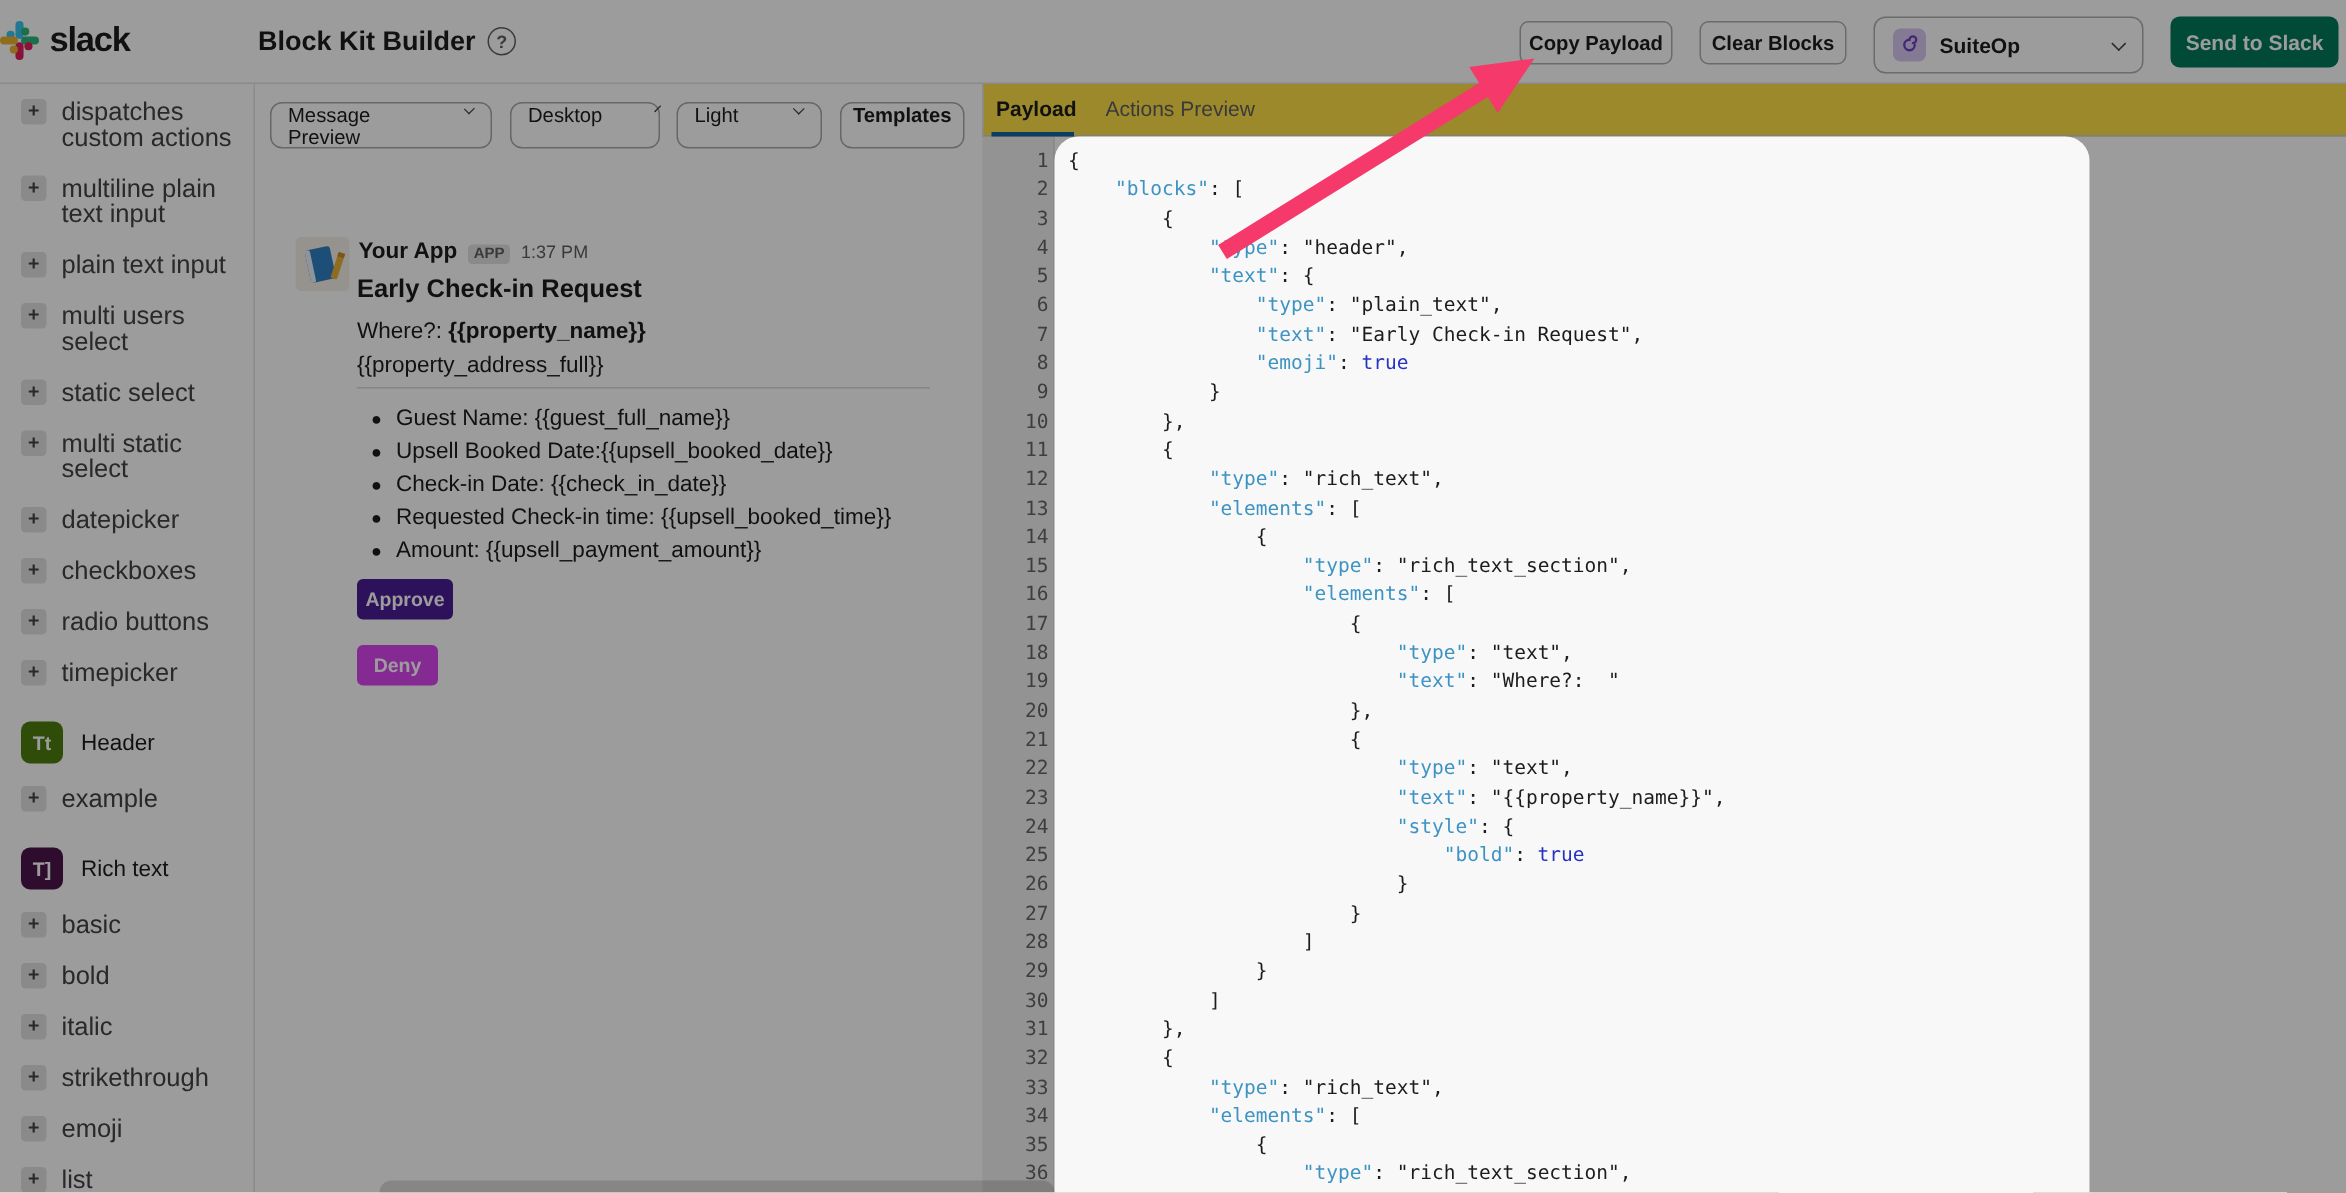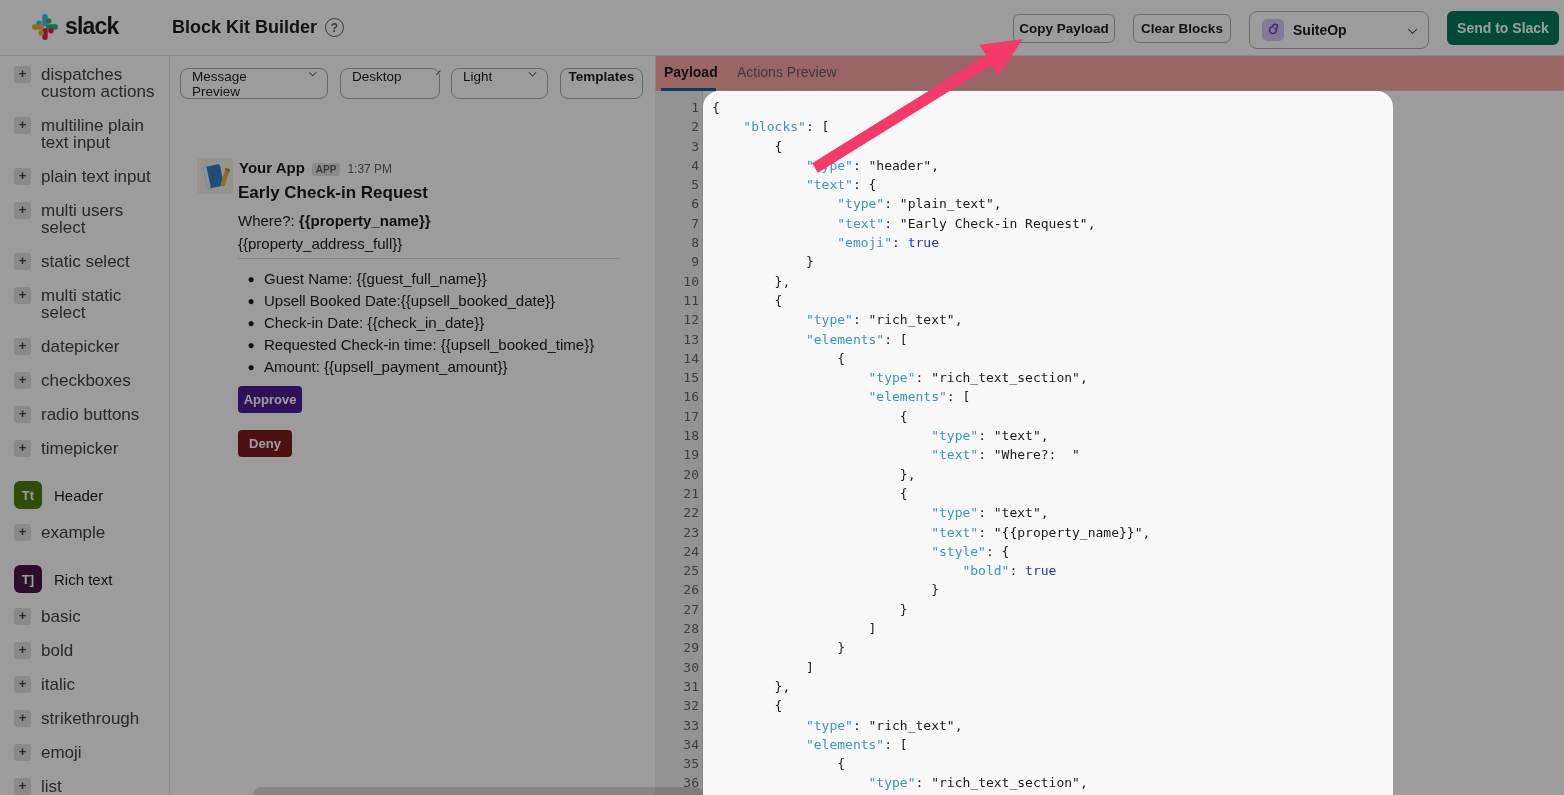--- a/index.html
+++ b/index.html
@@ -3,21 +3,21 @@
 <meta charset="utf-8">
 <style>
   * { margin:0; padding:0; box-sizing:border-box; }
   html,body { width:1564px; height:795px; overflow:hidden; background:#fff;
     font-family:"Liberation Sans", sans-serif; color:#1d1c1d; }
   #app { position:relative; width:1564px; height:795px; }
 
   
   .topbar { position:absolute; left:0; top:0; width:1564px; height:56px;
     background:#fff; border-bottom:1px solid #e4e4e4; z-index:10; }
-  .logo { position:absolute; left:32px; top:13px; display:flex; align-items:center; gap:7px; }
+  .logo { position:absolute; left:0; top:13px; display:flex; align-items:center; gap:7px; }
   .logo-word { font-size:23px; font-weight:bold; letter-spacing:-0.8px; color:#1d1c1d; }
   .bkb-title { position:absolute; left:172px; top:17px; font-size:18px; font-weight:bold; display:flex; gap:8px; align-items:center;}
   .help-circle { width:19px; height:19px; border:1.6px solid #616061; border-radius:50%;
     font-size:12px; font-weight:bold; color:#616061; display:flex; align-items:center; justify-content:center; }
   .btn { position:absolute; top:14px; height:29px; background:#fff; border:1px solid #b0b0b0;
     border-radius:6px; font-size:13.5px; font-weight:bold; color:#1d1c1d;
     display:flex; align-items:center; justify-content:center; cursor:pointer; }
   .btn-copy { left:1013px; width:102px; }
   .btn-clear { left:1133px; width:98px; }
   .ws-select { position:absolute; left:1249px; top:11px; width:180px; height:38px;
@@ -64,24 +64,24 @@
   .msg-heading { position:absolute; left:238px; top:183px; font-size:17px; font-weight:bold;text-align:center; }
   .msg-where { position:absolute; left:238px; top:212px; font-size:15px; }
   .msg-addr  { position:absolute; left:238px; top:235px; font-size:15px; }
   .divider { position:absolute; left:238px; top:258px; width:382px; border-top:1px solid #d9d9d9; }
   .bullets { position:absolute; left:238px; top:268px; width:400px; }
   .bullet-row { font-size:15px; line-height:22px; display:flex; }
   .bullet-dot { width:26px; text-align:center; font-size:12px; }
   .act-btn { position:absolute; border-radius:4px; color:#fff; font-size:13px; font-weight:bold;
     display:flex; align-items:center; justify-content:center; cursor:pointer; border:none; }
   .btn-approve { left:238px; top:386px; width:64px; height:27px; background:#4c1d95; }
-  .btn-deny { left:238px; top:430px; width:54px; height:27px; background:#7f1d1d; }
-
-  
-  .tabsrow { position:absolute; left:655px; top:56px; width:909px; height:35px; background:#fca5a5;
+  .btn-deny { left:238px; top:430px; width:54px; height:27px; background:#d946ef; }
+
+  
+  .tabsrow { position:absolute; left:655px; top:56px; width:909px; height:35px; background:#fde047;
     border-bottom:1px solid #cfcfcf; border-left:1px solid #e0e0e0; z-index:6;}
   .tab { position:absolute; top:8px; font-size:14px; cursor:pointer; }
   .tab1 { left:8px; font-weight:bold; color:#1d1c1d; }
   .tab1-underline { position:absolute; left:5px; top:32px; width:55px; height:3px; background:#1264a3; }
   .tab2 { left:81px; color:#616061; }
   .editor-base { position:absolute; left:655px; top:91px; width:909px; height:704px; background:#fff; }
   .gutter-bg { position:absolute; left:655px; top:91px; width:48px; height:704px;
     background:#f0f0f0; border-right:1px solid #ddd; }
   .gutter { position:absolute; left:655px; top:98px; width:44px; text-align:right;
     font-family:"DejaVu Sans Mono", monospace; font-size:13px; line-height:19.3px; color:#666; z-index:6;}

